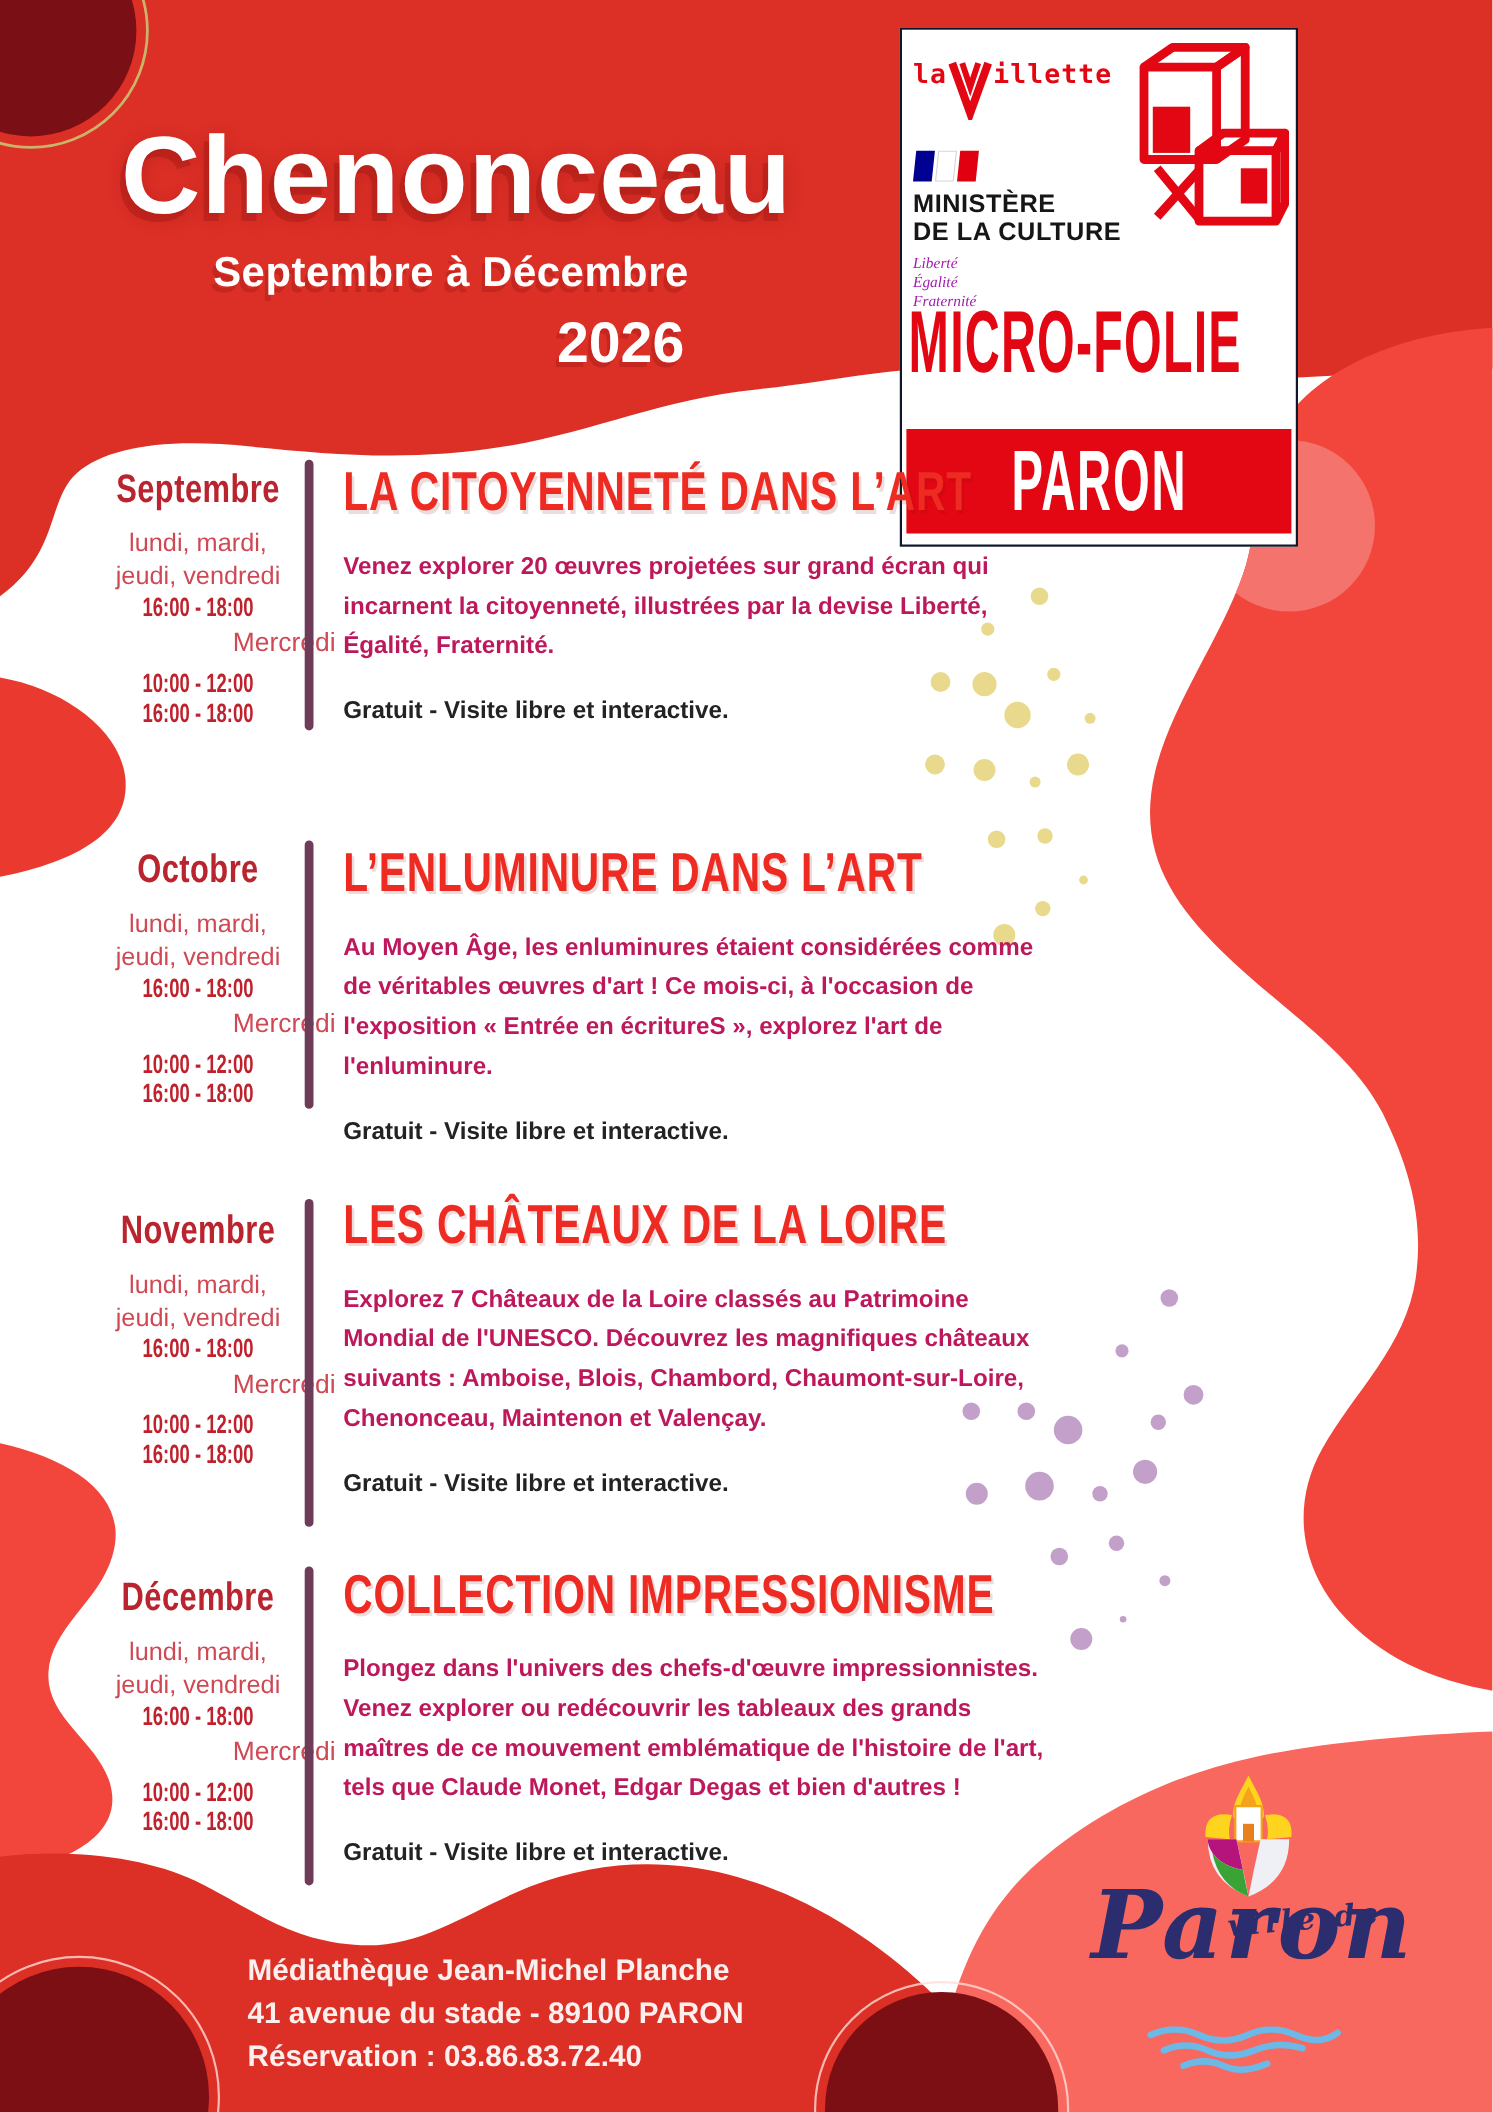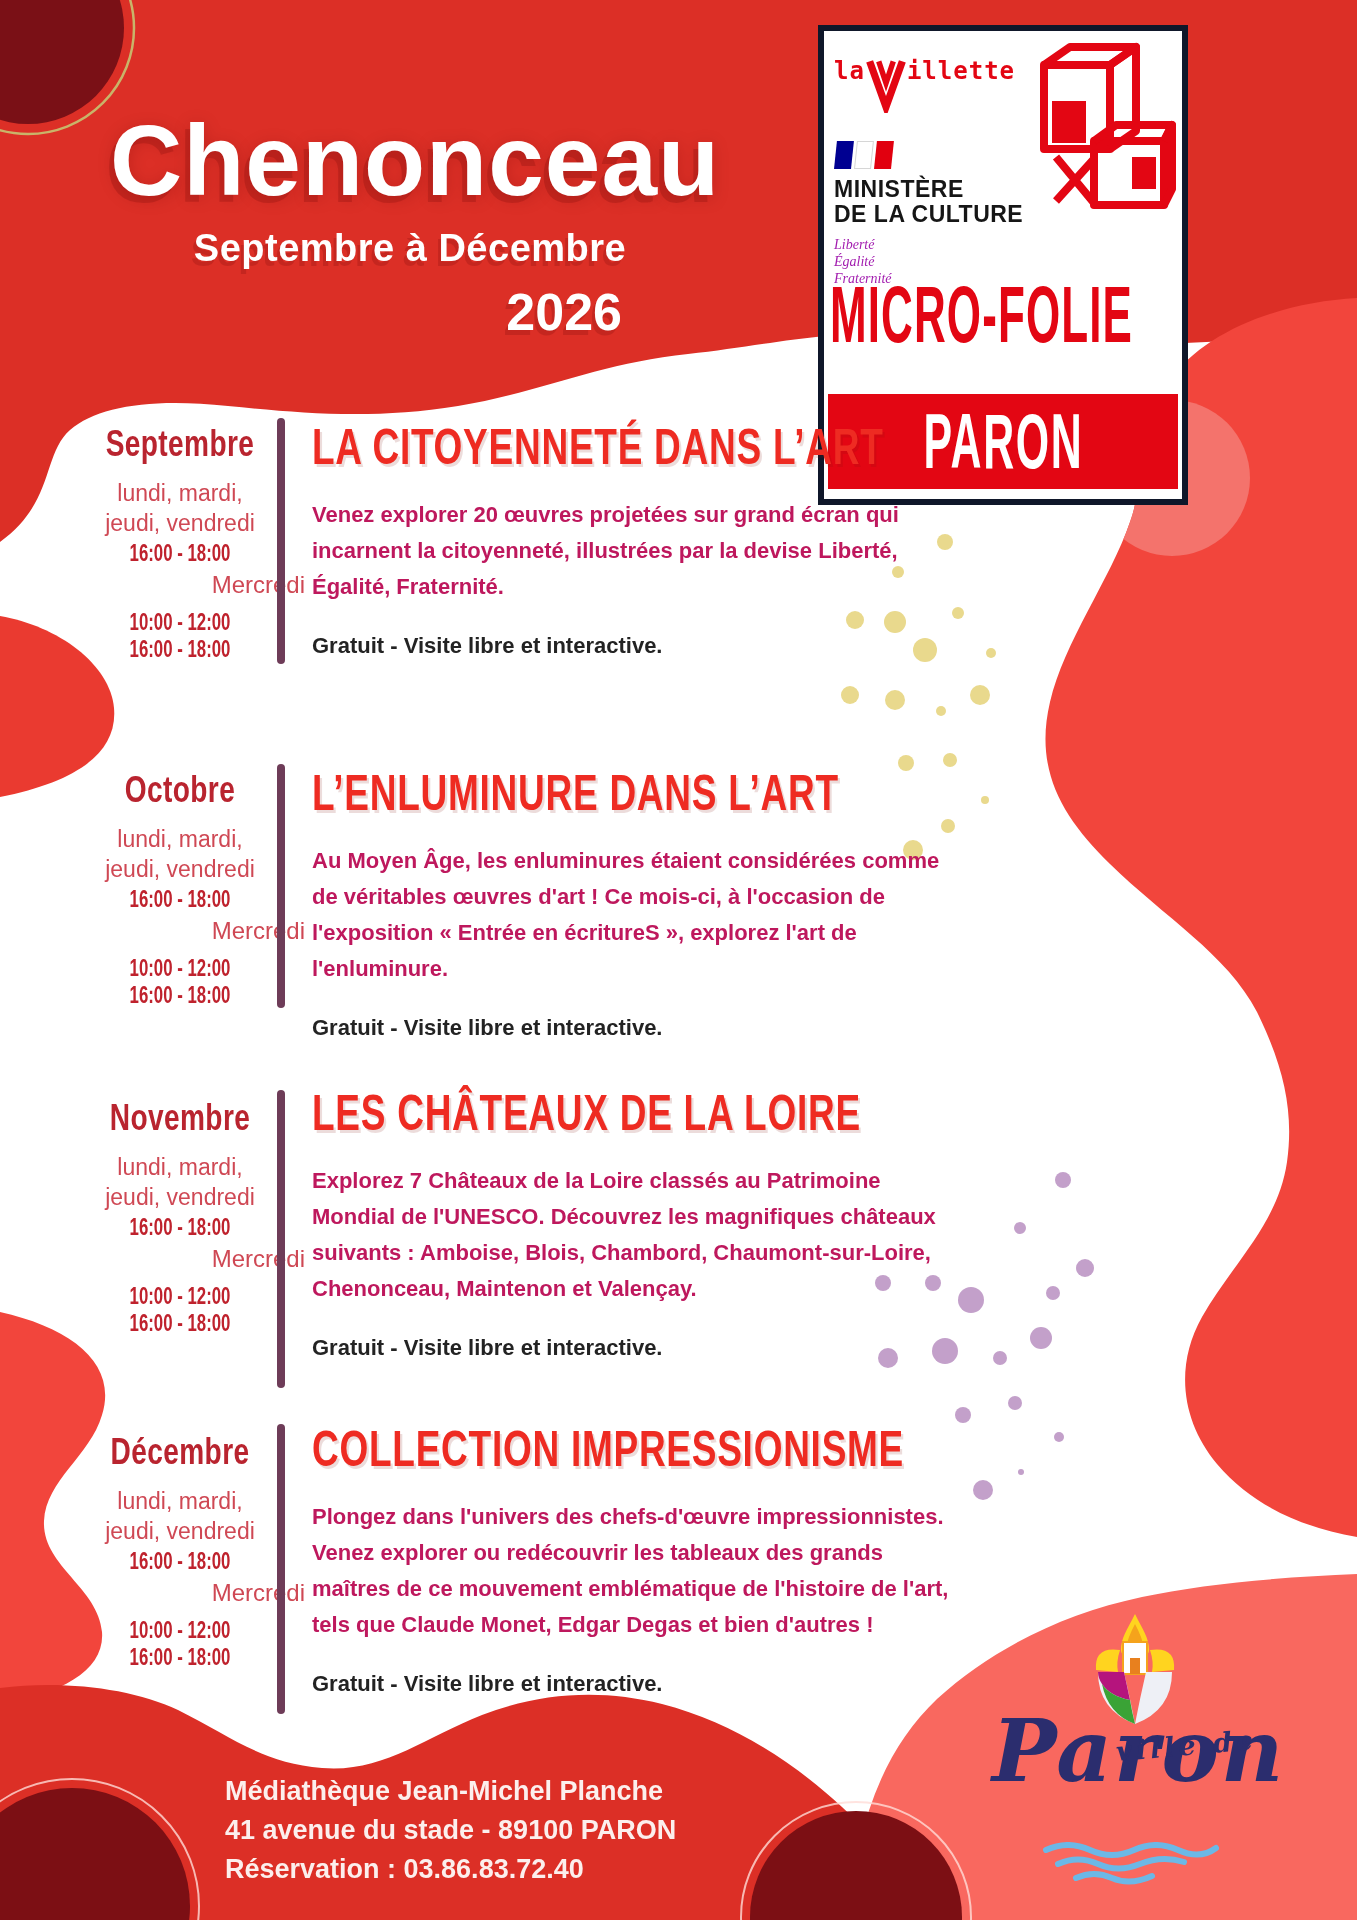--- a/index.html
+++ b/index.html
@@ -16,21 +16,21 @@
     text-shadow:-5px 7px 0 rgba(140,18,14,.30), 0 3px 16px rgba(110,8,8,.25);
   }
   .sub-title{font-size:38px;font-weight:700;margin-top:14px;letter-spacing:.5px;
     text-shadow:-3px 5px 0 rgba(140,18,14,.28);}
   .year{font-size:52px;font-weight:700;margin-top:12px;text-align:right;padding-right:88px;
     text-shadow:-3px 5px 0 rgba(140,18,14,.28);}
 
   
   .logo-box{
     position:absolute;left:818px;top:25px;width:358px;height:468px;
-    background:#ffffff;border:6px solid #0f172a;padding:0;
+    background:#ffffff;border:2px solid #0f172a;padding:0;
   }
   .lavillette{position:absolute;left:10px;top:26px;color:#e30613;
     font-family:"DejaVu Sans Mono",monospace;font-weight:700;font-size:24px;
     display:flex;align-items:flex-start;letter-spacing:1px;}
   .lavillette .vv{margin:0 1px;}
   .cubes{position:absolute;right:6px;top:6px;}
   .ministry{position:absolute;left:10px;top:110px;}
   .flag{display:flex;gap:3px;height:28px;margin-bottom:8px;transform:skewX(-6deg);transform-origin:left bottom;}
   .flag i{display:block;width:17px;height:28px;}
   .flag .b{background:#000091;}

